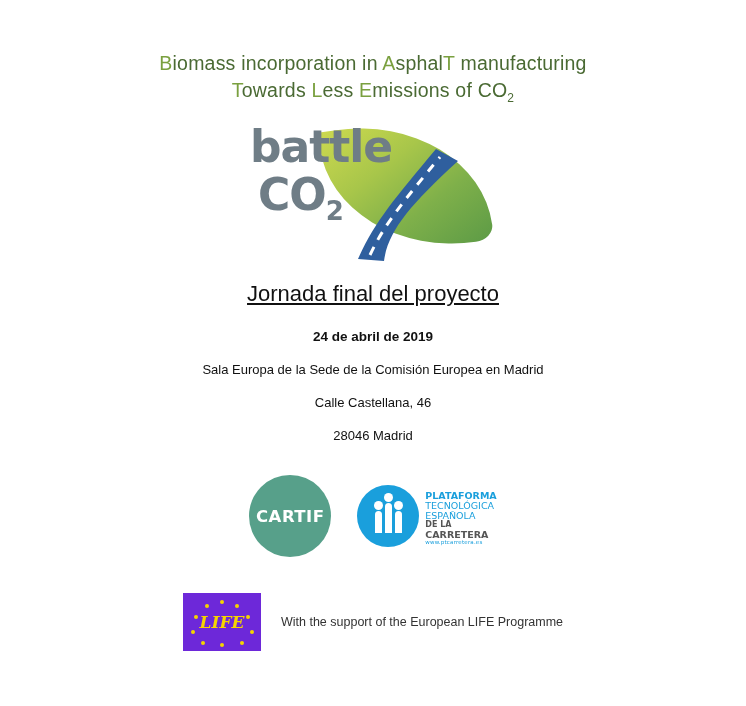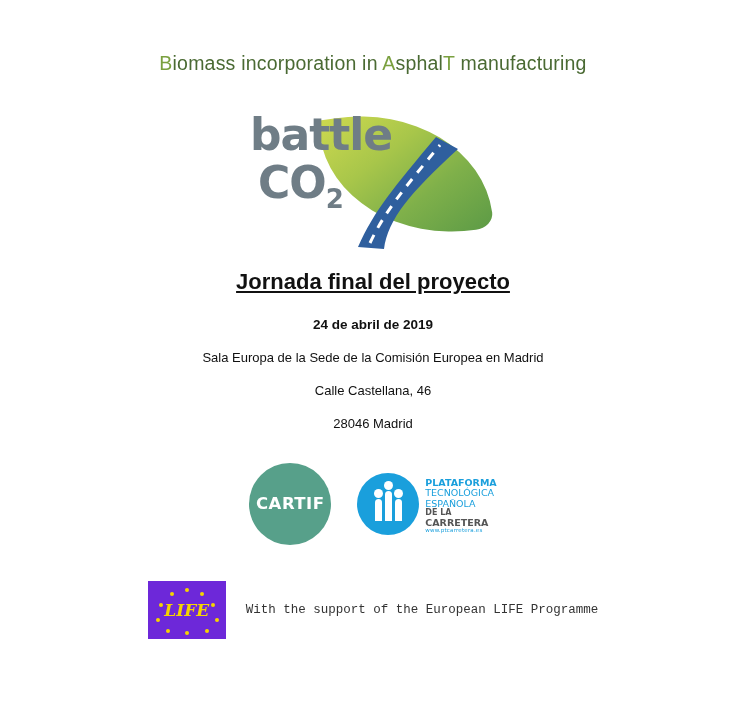--- a/index.html
+++ b/index.html
@@ -42,21 +42,21 @@
   .sub {
     font-size: 12px;
     vertical-align: sub;
   }
 
   
   .logo-battle {
     position: relative;
     width: 250px;
     height: 150px;
-    margin-top: 24px;
+    margin-top: 7px;
   }
   .leaf {
     position: absolute;
     left: 78px;
     top: 8px;
     width: 160px;
     height: 130px;
     background: linear-gradient(150deg, #cdd94f 0%, #a8c64a 35%, #7fb04a 65%, #5d9b46 100%);
     border-radius: 0 92% 12% 92% / 0 92% 12% 92%;
     transform: rotate(-8deg);
@@ -92,21 +92,21 @@
   }
   .co2-word .two {
     font-size: 26px;
     vertical-align: sub;
   }
 
   
   .heading {
     margin-top: 18px;
     font-size: 22px;
-    font-weight: 700;
+    font-weight: 400;
     color: #111;
     text-decoration: underline;
     text-align: center;
   }
   .date {
     margin-top: 22px;
     font-size: 13.5px;
     font-weight: 700;
     color: #111;
     text-align: center;
@@ -252,31 +252,33 @@
     text-align: center;
     color: #f5d400;
     font-size: 17px;
     font-weight: 700;
     font-style: italic;
     font-family: "DejaVu Serif", serif;
   }
   .life-text {
     font-size: 12.5px;
     color: #333;
-    font-family: Liberation Mono, monospace;
   }
 </style>
 </head>
 <body>
 
 <div class="page">
 
   <div class="title-block">
     <div class="title-line">
       <span class="cap">B</span>iomass incorporation in <span class="cap">A</span>sphal<span class="cap">T</span> manufacturing
+    </div>
+    <div class="title-line">
+      <span class="cap">T</span>owards <span class="cap">L</span>ess <span class="cap">E</span>missions of CO<span class="sub">2</span>
     </div>
   </div>
 
   <div class="logo-battle">
     <div class="leaf"></div>
     <div class="road">
       <svg width="120" height="118" viewBox="0 0 120 118">
         <path d="M18 116 C 34 80, 54 56, 96 6 L 118 18 C 70 62, 48 88, 44 118 Z" fill="#2f5f9e"></path>
         <path d="M30 112 C 44 82, 62 60, 100 14" stroke="#ffffff" stroke-width="3" fill="none" stroke-dasharray="9 8"></path>
       </svg>

